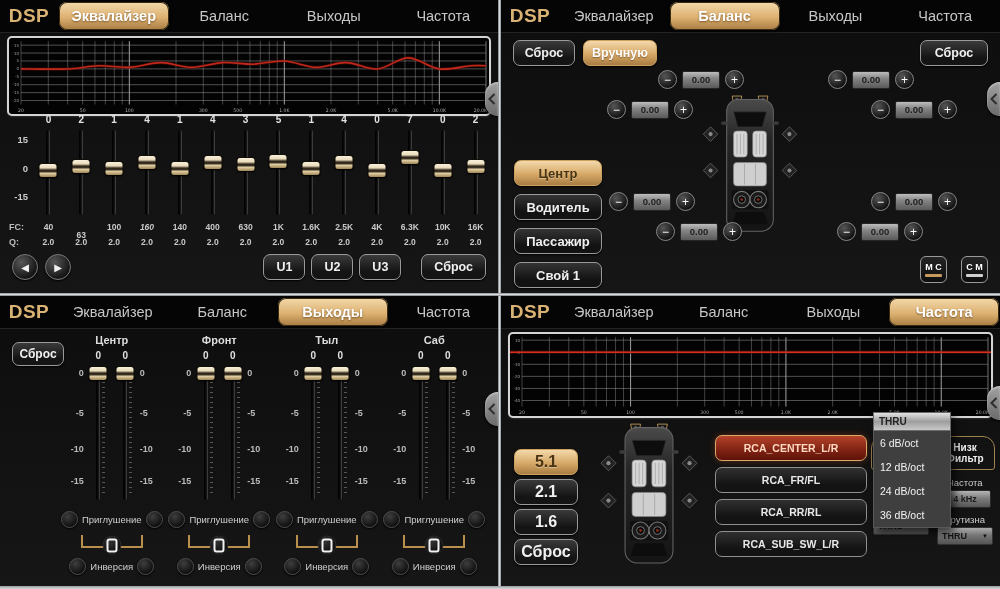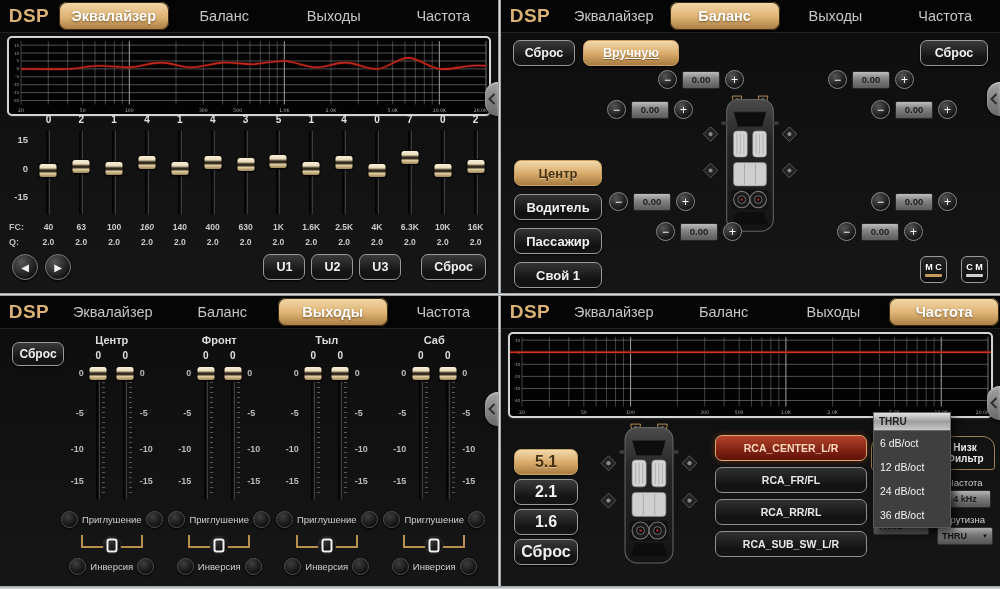--- a/index.html
+++ b/index.html
@@ -45,21 +45,21 @@
   .eq-scale span{position:absolute;right:4px;transform:translateY(-50%);}
   .eq-rowlab{font-size:9px;color:#bdbdbd;padding:3px 0 0 3px;font-weight:bold;}
   .eq-fc,.eq-q{text-align:center;font-size:8.5px;color:#cacaca;padding-top:3px;font-weight:bold;}
   .eq-bottom{position:absolute;left:12px;right:12px;top:252px;height:30px;display:flex;align-items:center;gap:7px;}
   .round-btn{width:26px;height:26px;border-radius:50%;background:radial-gradient(circle at 35% 30%,#585858,#161616 70%);border:1px solid #7a7a7a;color:#f2f2f2;font-size:10px;display:flex;align-items:center;justify-content:center;padding:0;box-shadow:0 1px 2px #000;}
   .preset-display{width:118px;height:24px;border-radius:5px;background:linear-gradient(180deg,#d0d0d0,#9a9a9a 45%,#6f6f6f);border:1px solid #3c3c3c;color:#222;font-size:13.5px;font-weight:bold;display:flex;align-items:center;justify-content:center;text-shadow:0 1px 0 rgba(255,255,255,.4);}
   .spacer{flex:1;}
 
   
   .b-auto{position:absolute;left:12px;top:40px;width:62px;}
-  .b-manual{position:absolute;left:82px;top:40px;width:96px;text-decoration:underline;}
+  .b-manual{position:absolute;left:82px;top:40px;width:74px;}
   .b-reset{position:absolute;right:12px;top:40px;width:68px;}
   #bal-presets{position:absolute;left:13px;top:160px;width:88px;display:flex;flex-direction:column;gap:8px;}
   .preset-btn{height:26px;border-radius:7px;background:linear-gradient(180deg,#343434,#121212 70%);border:1px solid #9a9a9a;color:#f0f0f0;font-size:13px;font-weight:bold;display:flex;align-items:center;justify-content:center;box-shadow:0 1px 2px #000;}
   .preset-btn.gold{background:linear-gradient(180deg,#f3d9ab,#d7a968 55%,#a87c42);border-color:#caa15f;color:#4a3310;text-shadow:0 1px 0 rgba(255,255,255,.35);}
   .bal-ctl{position:absolute;display:flex;align-items:center;gap:5px;}
   .p1{left:157px;top:70px;}  .p2{left:327px;top:70px;}
   .p3{left:106px;top:100px;} .p4{left:370px;top:100px;}
   .p5{left:108px;top:192px;} .p6{left:370px;top:192px;}
   .p7{left:155px;top:222px;} .p8{left:336px;top:222px;}
   .car-slot{position:absolute;}
@@ -205,21 +205,21 @@
           <div class="track"></div>
           <div class="knob" style="top: 36.5px;"></div>
         </div>
         <div class="eq-fc" style="grid-area: 3 / 2;">40</div>
         <div class="eq-q" style="grid-area: 4 / 2;">2.0</div>
         <div class="eq-val" style="grid-area: 1 / 3;">2</div>
         <div class="eq-slider" style="grid-area: 2 / 3;">
           <div class="track"></div>
           <div class="knob" style="top: 32.9px;"></div>
         </div>
-        <div class="eq-fc" style="grid-area: 3 / 3;">63</div>
+        <div class="eq-fc" style="grid-area: 3 / 3; margin-top: 8px;">63</div>
         <div class="eq-q" style="grid-area: 4 / 3;">2.0</div>
         <div class="eq-val" style="grid-area: 1 / 4;">1</div>
         <div class="eq-slider" style="grid-area: 2 / 4;">
           <div class="track"></div>
           <div class="knob" style="top: 34.7px;"></div>
         </div>
         <div class="eq-fc" style="grid-area: 3 / 4;">100</div>
         <div class="eq-q" style="grid-area: 4 / 4;">2.0</div>
         <div class="eq-val" style="grid-area: 1 / 5;">4</div>
         <div class="eq-slider" style="grid-area: 2 / 5;">

